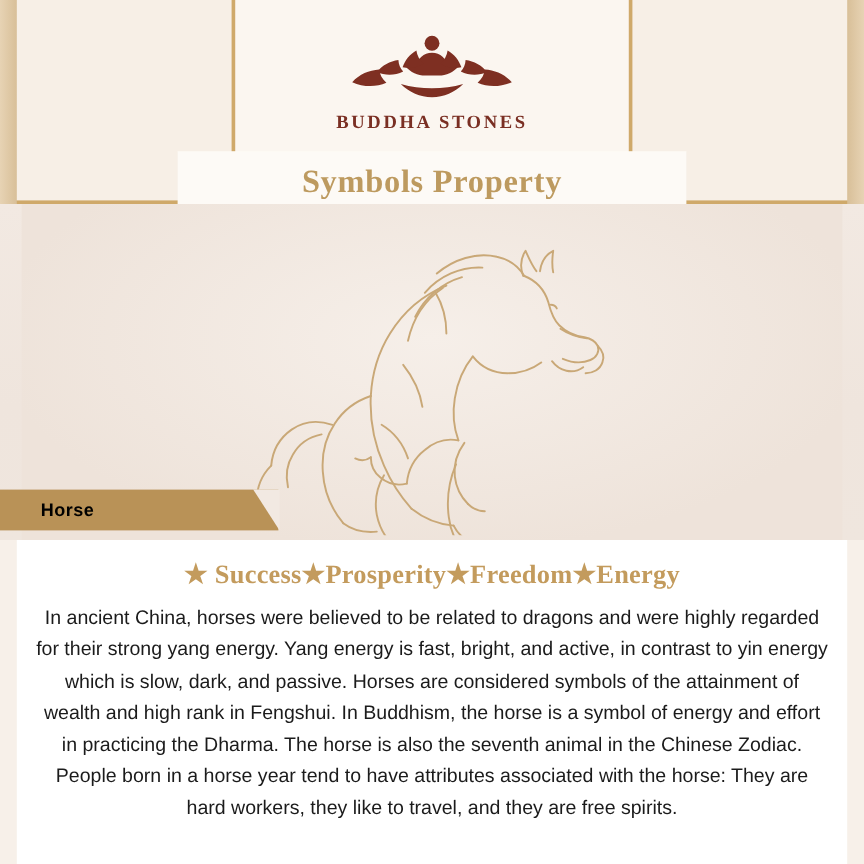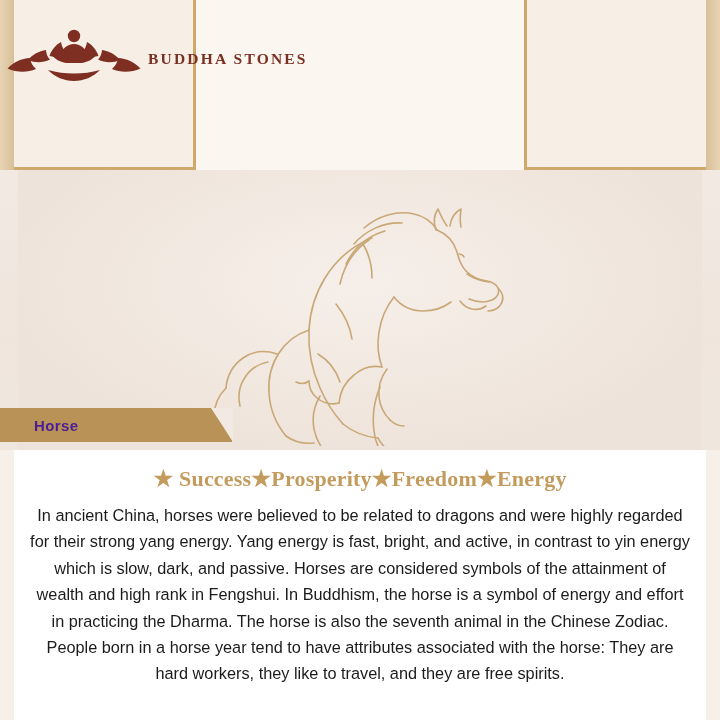--- a/index.html
+++ b/index.html
@@ -58,21 +58,21 @@
     right: 0; top: 0;
     width: 14px; height: 170px;
     background: linear-gradient(270deg,#e7d3b4,#d8bf98);
   }
 
   
   .logo-wrap {
     position: absolute;
     left: 0; right: 0; top: 24px;
     display: flex;
-    flex-direction: row;
+    flex-direction: column;
     align-items: center;
   }
   .logo-mark { width: 148px; height: 62px; display:block; }
   .brand-name {
     margin-top: 8px;
     font-size: 15.5px;
     letter-spacing: 2.2px;
     font-weight: bold;
     color: #7a2f23;
     font-family: "Liberation Serif", serif;
@@ -133,21 +133,21 @@
   .label-ribbon:after {
     content: "";
     position: absolute;
     right: -1px; top: 0;
     width: 0; height: 0;
     border-top: 34px solid #f2e9e2;
     border-left: 22px solid transparent;
   }
   .label-ribbon .label-text {
     margin-left: 34px;
-    color: #4c1d95;
+    color: #000000;
     font-weight: bold;
     font-size: 15px;
     letter-spacing: 0.4px;
   }
 
   
   .panel {
     position: absolute;
     left: 14px; top: 450px;
     width: 692px;
@@ -205,20 +205,23 @@
           <path d="M30 34c-8.5 0.5-16.5 4-22.5 10.5 9 4 19.5 4.5 28.5 0.5-3.5-3-5.5-6.8-6-11z"></path>
           <path d="M118 34c8.5 0.5 16.5 4 22.5 10.5-9 4-19.5 4.5-28.5 0.5 3.5-3 5.5-6.8 6-11z"></path>
 
           <path d="M48 46c7 7 16 11 26 11s19-4 26-11c-8.5 2.5-17 3.5-26 3.5S56.5 48.5 48 46z"></path>
         </g>
       </svg>
     </span>
     <div class="brand-name">BUDDHA STONES</div>
   </div>
 
+  <div class="title-bar">
+    <div class="title-text">Symbols Property</div>
+  </div>
 
   <div class="hero">
     <div class="hero-inner-shade"></div>
     <span>
       <svg class="horse-svg" viewBox="0 0 360 262" xmlns="http://www.w3.org/2000/svg">
         <g fill="none" stroke="#c9a877" stroke-width="1.6" stroke-linecap="round" stroke-linejoin="round">
 
           <path d="M196 44c14-12 33-18 50-14 10 2 18 8 23 16"></path>
           <path d="M186 60c12-14 30-22 48-21"></path>
           <path d="M178 80c8-16 22-28 39-33"></path>

